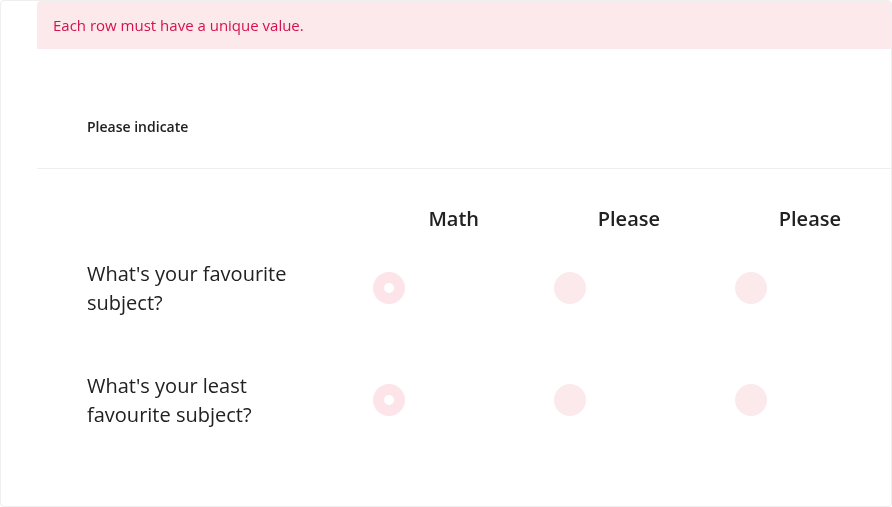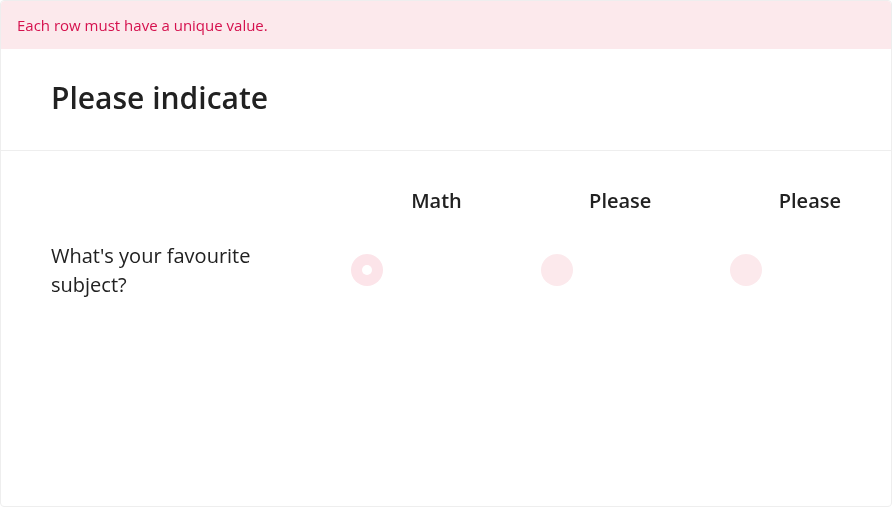--- a/index.html
+++ b/index.html
@@ -17,40 +17,42 @@
     }
     
     .card {
       width: 100%;
       height: 100%;
       border: 1px solid #eee;
       border-radius: 4px;
       background: #fff;
       display: flex;
       flex-direction: column;
+      padding-left: 36px;
     }
     
     .error-banner {
       background: #fce9ec;
       color: #d5114e;
       padding: 14px 16px;
       font-size: 15px;
       border-top-left-radius: 4px;
       border-top-right-radius: 4px;
     }
     
     .question-header {
       padding: 28px 50px 32px;
       border-bottom: 1px solid #eee;
     }
     
     .question-title {
-      font-size: 30px;
+      font-size: 14px;
       font-weight: 600;
       color: #212121;
+      margin-top: 40px;
     }
     
     .matrix-container {
       padding: 36px 50px 40px;
     }
     
     .matrix-table {
       width: 100%;
       border-collapse: collapse;
       table-layout: fixed;
@@ -156,17 +158,31 @@
           <td class="radio-cell">
             <span class="radio-btn selected"></span>
           </td>
           <td class="radio-cell">
             <span class="radio-btn"></span>
           </td>
           <td class="radio-cell">
             <span class="radio-btn"></span>
           </td>
         </tr>
+        <tr class="radio-row">
+          <td class="row-label-cell">
+            <div class="row-label">What's your least favourite subject?</div>
+          </td>
+          <td class="radio-cell">
+            <span class="radio-btn selected"></span>
+          </td>
+          <td class="radio-cell">
+            <span class="radio-btn"></span>
+          </td>
+          <td class="radio-cell">
+            <span class="radio-btn"></span>
+          </td>
+        </tr>
       </tbody>
     </table>
   </div>
 
 </div>
 
 </body></html>

